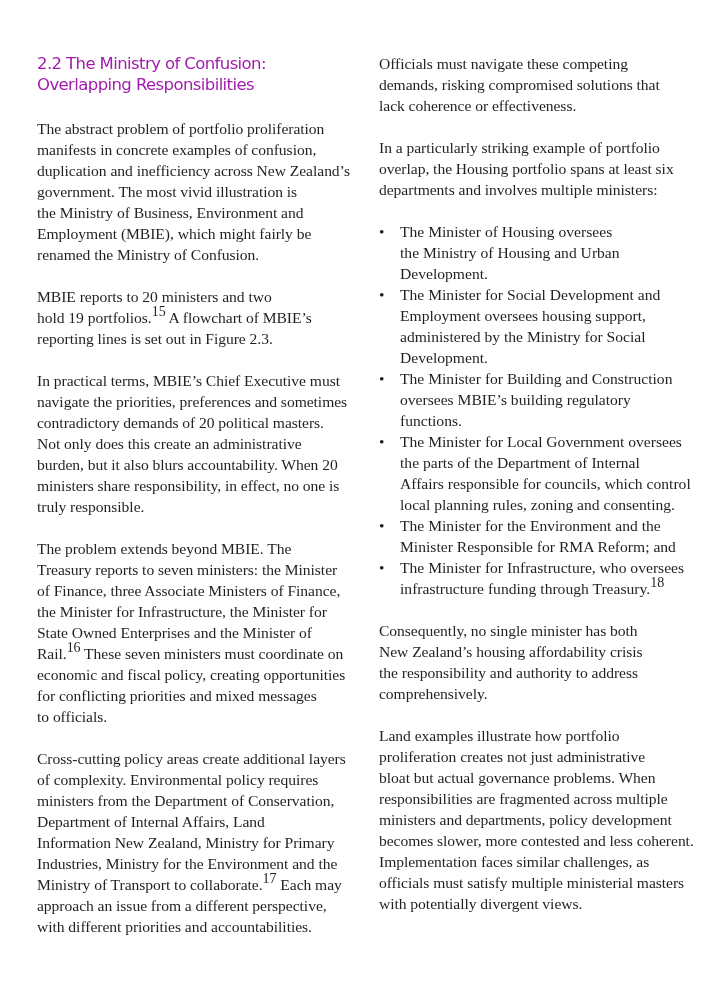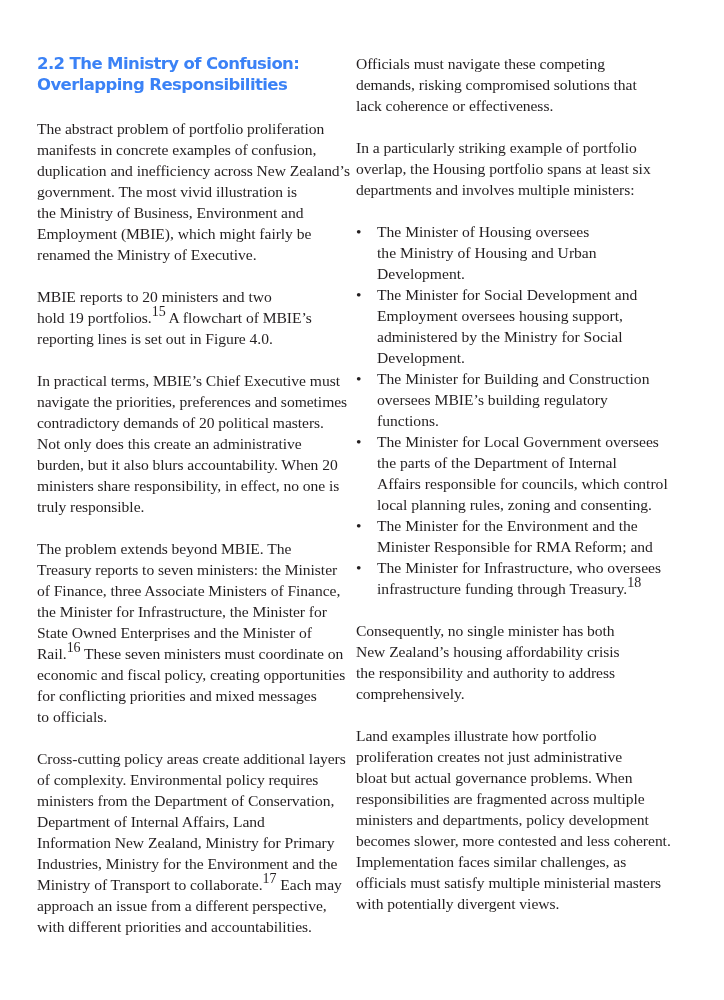--- a/index.html
+++ b/index.html
@@ -23,31 +23,31 @@
     }
     .col {
       position: absolute;
       top: 53px;
     }
     .col-left {
       left: 37px;
       width: 318px;
     }
     .col-right {
-      left: 356px;
+      left: 379px;
       width: 320px;
     }
     .heading {
       font-family: "DejaVu Sans", sans-serif;
-      font-weight: bold;
+      font-weight: normal;
       font-size: 16.5px;
       line-height: 21px;
       letter-spacing: -0.6px;
       margin: 0 0 23px 0;
-      color: #3b82f6;
+      color: #a21caf;
     }
     .para {
       font-family: "Liberation Serif", serif;
       font-size: 15.6px;
       line-height: 21px;
       margin: 0 0 21px 0;
       letter-spacing: -0.05px;
     }
     .para .line {
       display: block;
@@ -96,27 +96,27 @@
       <span style="display:block">Overlapping Responsibilities</span>
     </h2>
 
     <p class="para">
       <span class="line">The abstract problem of portfolio proliferation</span>
       <span class="line">manifests in concrete examples of confusion,</span>
       <span class="line">duplication and inefficiency across New Zealand’s</span>
       <span class="line">government. The most vivid illustration is</span>
       <span class="line">the Ministry of Business, Environment and</span>
       <span class="line">Employment (MBIE), which might fairly be</span>
-      <span class="line">renamed the Ministry of Executive.</span>
+      <span class="line">renamed the Ministry of Confusion.</span>
     </p>
 
     <p class="para">
       <span class="line">MBIE reports to 20 ministers and two</span>
       <span class="line"><span>hold 19 portfolios.</span><sup class="fn">15</sup><span> A flowchart of MBIE’s</span></span>
-      <span class="line">reporting lines is set out in Figure 4.0.</span>
+      <span class="line">reporting lines is set out in Figure 2.3.</span>
     </p>
 
     <p class="para">
       <span class="line">In practical terms, MBIE’s Chief Executive must</span>
       <span class="line">navigate the priorities, preferences and sometimes</span>
       <span class="line">contradictory demands of 20 political masters.</span>
       <span class="line">Not only does this create an administrative</span>
       <span class="line">burden, but it also blurs accountability. When 20</span>
       <span class="line">ministers share responsibility, in effect, no one is</span>
       <span class="line">truly responsible.</span>

